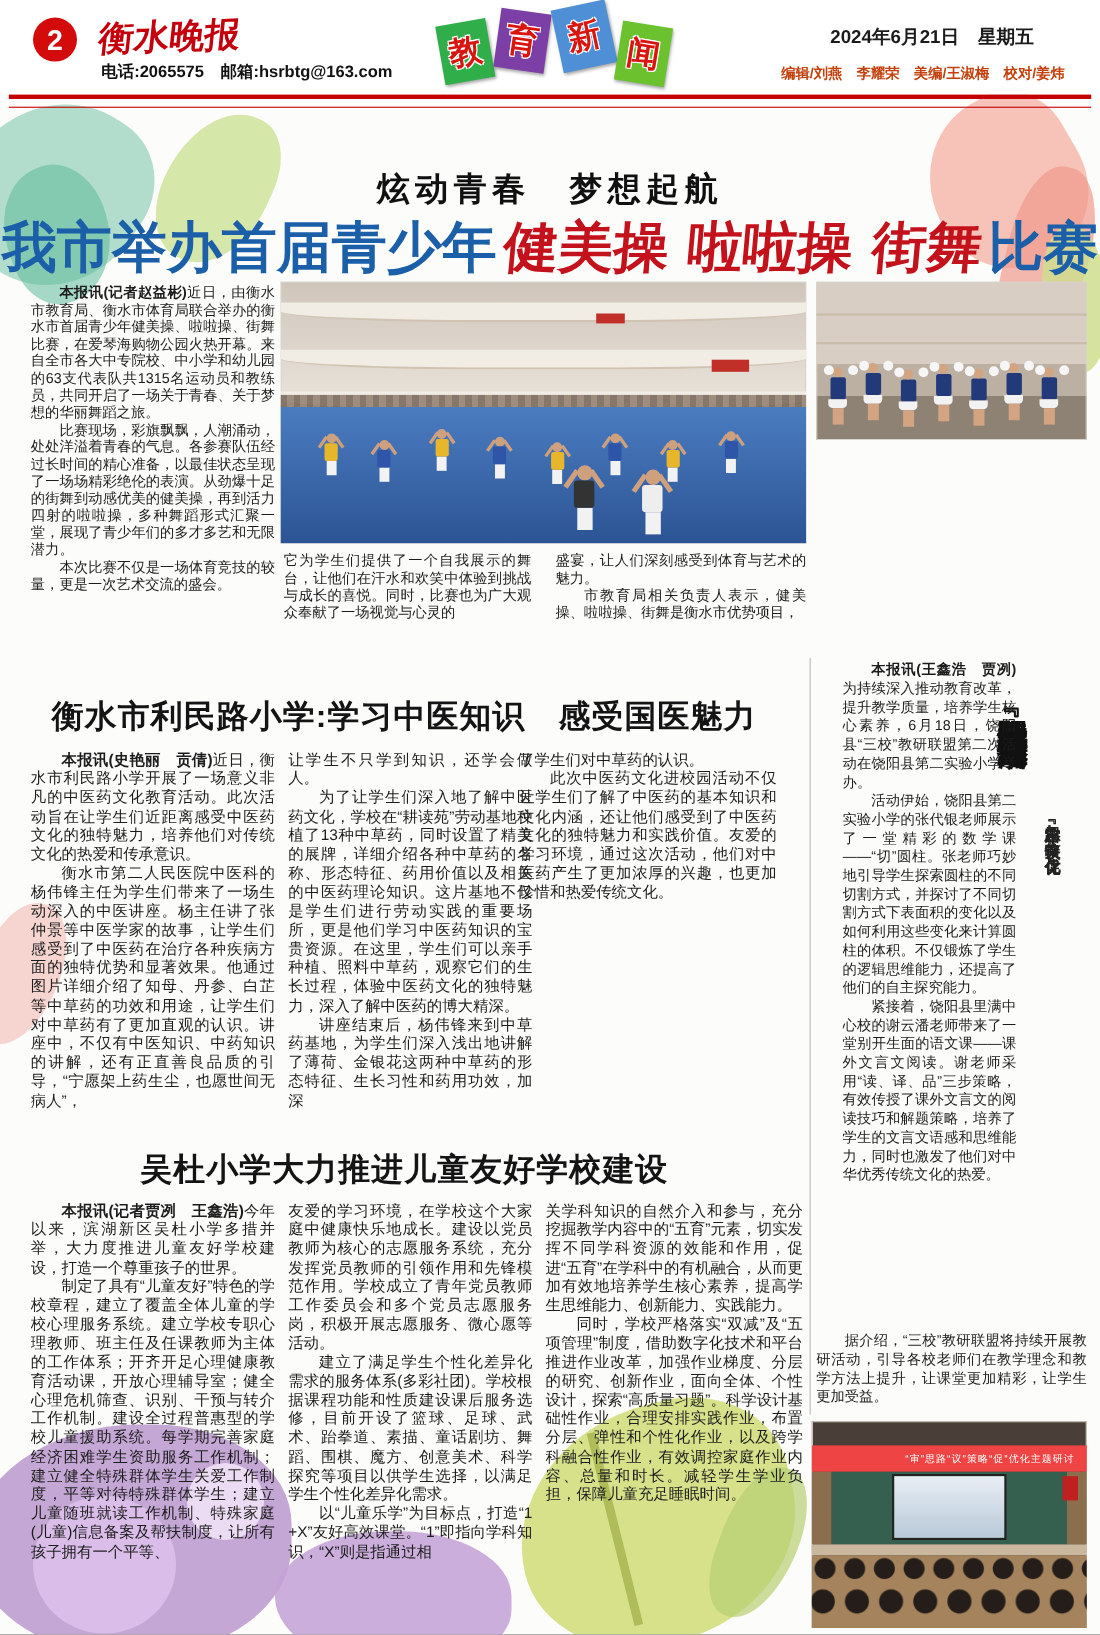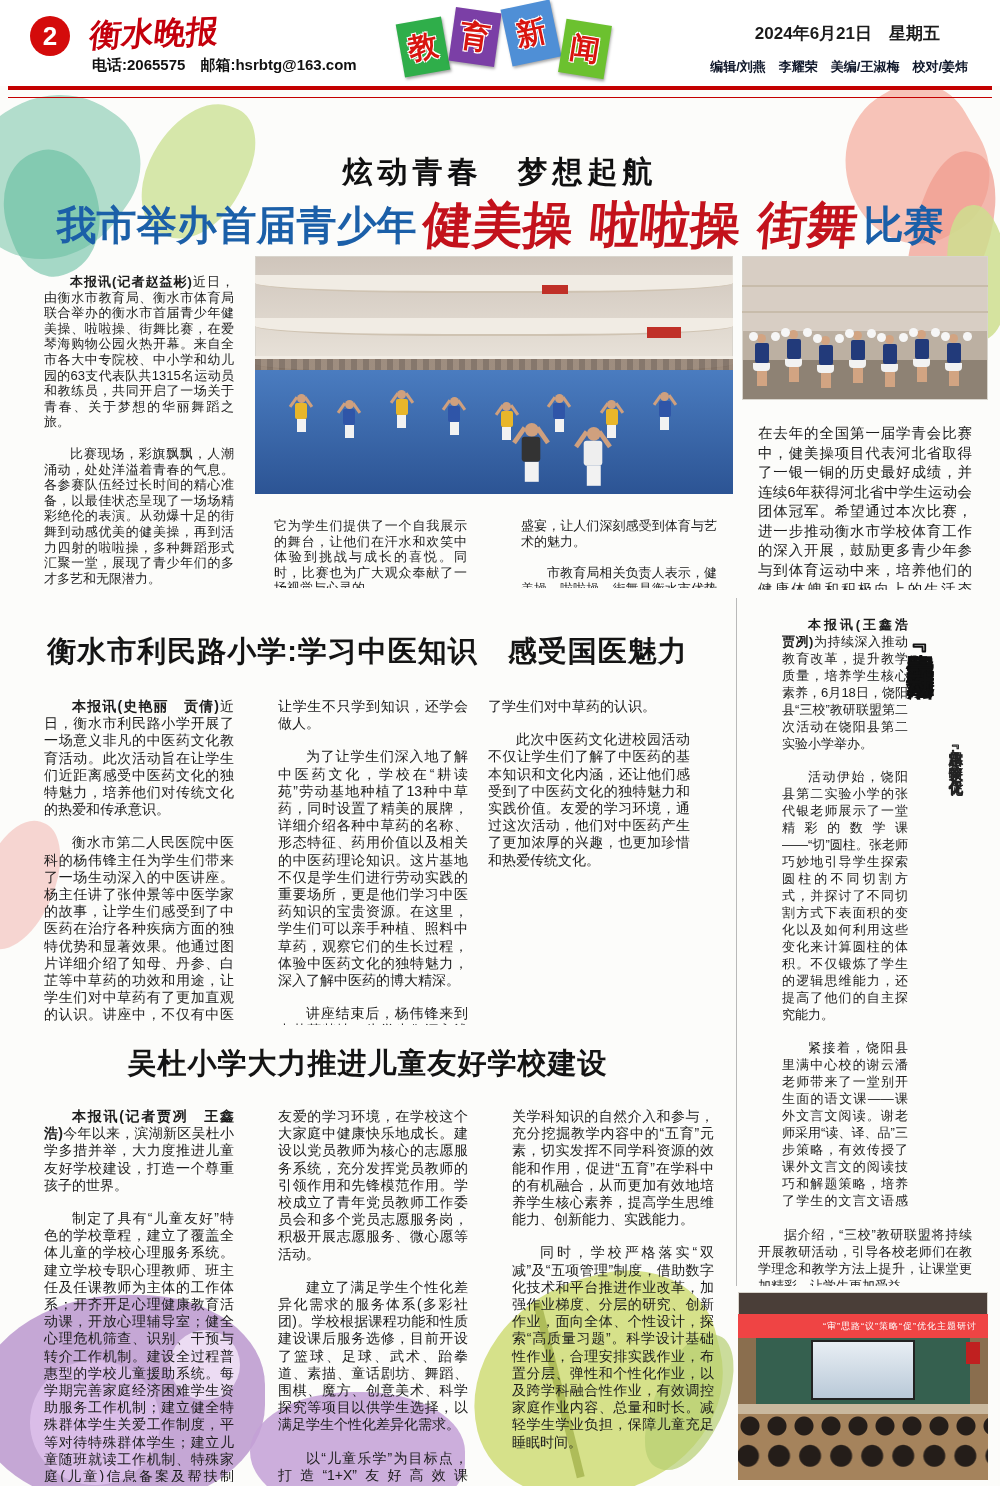--- a/index.html
+++ b/index.html
@@ -15,53 +15,53 @@
   .contact{position:absolute;left:92px;top:56px;font-size:15px;font-weight:bold;color:#111;}
   .logo{position:absolute;left:400px;top:4px;width:220px;height:80px;}
   .tile{position:absolute;width:46px;height:54px;display:flex;align-items:center;justify-content:center;
         font-size:30px;font-weight:bold;color:#d8150f;box-shadow:1px 2px 3px rgba(0,0,0,.35);
         text-shadow:-1px -1px 0 #fff,1px -1px 0 #fff,-1px 1px 0 #fff,1px 1px 0 #fff;}
   .t1{left:0;top:16px;background:#2fae4a;transform:rotate(-10deg);}
   .t2{left:52px;top:6px;background:#7b3fa6;transform:rotate(8deg);}
   .t3{left:106px;top:0;background:#4f8fd6;transform:rotate(-12deg);width:50px;height:58px;}
   .t4{left:162px;top:18px;background:#6cc12f;transform:rotate(9deg);}
   .pdate{position:absolute;right:60px;top:22px;font-size:17px;font-weight:bold;}
-  .staff{position:absolute;right:32px;top:58px;font-size:13px;font-weight:bold;color:#0f172a;}
+  .staff{position:absolute;right:32px;top:58px;font-size:13px;font-weight:bold;color:#c2410c;}
   .redrule{position:absolute;left:8px;top:86px;width:984px;height:7px;z-index:5;
            border-top:4px solid #c40000;border-bottom:1px solid #c40000;}
   
   .deco{position:absolute;z-index:0;pointer-events:none;}
   .d-tl1{left:-30px;top:88px;width:160px;height:175px;background:#9fd4c0;border-radius:60% 40% 55% 45%;transform:rotate(35deg);opacity:.8;}
   .d-tl2{left:5px;top:150px;width:95px;height:125px;background:#5cb99a;border-radius:55% 45% 60% 40%;transform:rotate(-20deg);opacity:.55;}
   .d-tl3{left:150px;top:98px;width:95px;height:145px;background:#cfe39b;border-radius:60% 40% 55% 45%;transform:rotate(25deg);opacity:.85;}
   .d-tr1{left:845px;top:88px;width:140px;height:155px;background:#f6b9ac;border-radius:60% 40% 50% 50%;transform:rotate(-30deg);opacity:.85;}
   .d-tr2{left:915px;top:150px;width:75px;height:165px;background:#ef9a8b;border-radius:50% 50% 60% 40%;transform:rotate(14deg);opacity:.7;}
   .d-tr3{left:948px;top:205px;width:60px;height:135px;background:#cede8e;border-radius:55% 45% 60% 40%;transform:rotate(-8deg);opacity:.85;}
   .d-ml{left:-18px;top:818px;width:72px;height:135px;background:#f3c5bf;border-radius:55% 45% 60% 40%;transform:rotate(18deg);opacity:.7;}
   .d-bl1{left:-25px;top:1295px;width:290px;height:210px;background:#b691cc;border-radius:55% 45% 50% 50%;opacity:.8;}
   .d-bl2{left:30px;top:1360px;width:130px;height:125px;background:#dcc0ea;border-radius:50%;opacity:.9;}
   .d-bl3{left:170px;top:1330px;width:70px;height:70px;background:#efe2f6;border-radius:50%;opacity:.9;}
   .d-bc{left:250px;top:1392px;width:215px;height:125px;background:#c3a0d6;border-radius:50% 50% 45% 55%;opacity:.85;}
   .d-bg1{left:470px;top:1278px;width:255px;height:215px;background:#ccd96e;border-radius:60% 40% 55% 45%;transform:rotate(-14deg);opacity:.8;}
   .d-bg2{left:555px;top:1300px;width:8px;height:180px;background:#a4b34c;transform:rotate(-14deg);opacity:.8;}
   .d-br{left:655px;top:1330px;width:70px;height:145px;background:#b7cf72;border-radius:55% 45% 60% 40%;transform:rotate(20deg);opacity:.7;}
   
   .ztxt{position:absolute;z-index:2;text-align:justify;word-break:break-all;overflow:hidden;color:#1c1c1c;}
-  .ztxt p{margin:16px;text-indent:2em;}
+  .ztxt p{margin:0;text-indent:2em;}
   .ztxt p.cont{text-indent:0;}
   .lead{font-weight:bold;}
   .a1col{font-size:13px;line-height:15.6px;}
   .a1c4{font-size:14.5px;line-height:19.5px;}
   .bcol{font-size:14px;line-height:17.2px;}
   .a4col{font-size:13px;line-height:17px;}
   
   .kicker1{position:absolute;left:0;top:152px;width:100%;text-align:center;z-index:2;
            font-size:30px;font-weight:bold;letter-spacing:5px;color:#101010;}
   .head1{position:absolute;left:0;top:192px;width:100%;text-align:center;z-index:2;white-space:nowrap;}
-  .h1-blue{font-size:40px;font-weight:bold;color:#1b5fa8;vertical-align:middle;}
+  .h1-blue{font-size:50px;font-weight:bold;color:#1b5fa8;vertical-align:middle;}
   .h1-red{font-size:50px;font-weight:bold;color:#c3121c;display:inline-block;transform:skewX(-5deg);
           font-family:"DejaVu Serif","Liberation Serif",serif;vertical-align:middle;padding:0 6px;}
   .head2{position:absolute;width:735px;left:0;text-align:center;z-index:2;
          font-size:29px;font-weight:bold;color:#141414;letter-spacing:1px;}
   
   .vtitle{position:absolute;left:901px;top:632px;height:566px;z-index:2;writing-mode:vertical-rl;
           font-size:28px;font-weight:bold;color:#111;letter-spacing:1px;}
   .vkicker{position:absolute;left:946px;top:740px;height:350px;z-index:2;writing-mode:vertical-rl;
            font-size:14.5px;font-weight:bold;color:#222;}
   .vdiv{position:absolute;left:736px;top:598px;width:1px;height:688px;background:#b9b9b9;z-index:1;}
@@ -266,23 +266,20 @@
       </div>
   </div>
 
   <div class="ztxt a1col" style="left:258px;top:502px;width:225px;height:86px;">
     <p class="cont">它为学生们提供了一个自我展示的舞台，让他们在汗水和欢笑中体验到挑战与成长的喜悦。同时，比赛也为广大观众奉献了一场视觉与心灵的</p>
   </div>
   <div class="ztxt a1col" style="left:505px;top:502px;width:228px;height:86px;">
     <p class="cont">盛宴，让人们深刻感受到体育与艺术的魅力。</p>
     <p>市教育局相关负责人表示，健美操、啦啦操、街舞是衡水市优势项目，</p>
   </div>
-  <div class="ztxt a1c4" style="left:742px;top:408px;width:246px;height:182px;">
-    <p class="cont">在去年的全国第一届学青会比赛中，健美操项目代表河北省取得了一银一铜的历史最好成绩，并连续6年获得河北省中学生运动会团体冠军。希望通过本次比赛，进一步推动衡水市学校体育工作的深入开展，鼓励更多青少年参与到体育运动中来，培养他们的健康体魄和积极向上的生活态度。</p>
-  </div>
 
   <div class="head2" style="top:632px;">衡水市利民路小学:学习中医知识　感受国医魅力</div>
   <div class="ztxt bcol" style="left:28px;top:682px;width:222px;height:343px;">
     <p><span class="lead">本报讯(史艳丽　贡倩)</span><span>近日，衡水市利民路小学开展了一场意义非凡的中医药文化教育活动。此次活动旨在让学生们近距离感受中医药文化的独特魅力，培养他们对传统文化的热爱和传承意识。</span></p>
     <p>衡水市第二人民医院中医科的杨伟锋主任为学生们带来了一场生动深入的中医讲座。杨主任讲了张仲景等中医学家的故事，让学生们感受到了中医药在治疗各种疾病方面的独特优势和显著效果。他通过图片详细介绍了知母、丹参、白芷等中草药的功效和用途，让学生们对中草药有了更加直观的认识。讲座中，不仅有中医知识、中药知识的讲解，还有正直善良品质的引导，“宁愿架上药生尘，也愿世间无病人”，</p>
   </div>
   <div class="ztxt bcol" style="left:262px;top:682px;width:222px;height:343px;">
     <p class="cont">让学生不只学到知识，还学会做人。</p>
     <p>为了让学生们深入地了解中医药文化，学校在“耕读苑”劳动基地种植了13种中草药，同时设置了精美的展牌，详细介绍各种中草药的名称、形态特征、药用价值以及相关的中医药理论知识。这片基地不仅是学生们进行劳动实践的重要场所，更是他们学习中医药知识的宝贵资源。在这里，学生们可以亲手种植、照料中草药，观察它们的生长过程，体验中医药文化的独特魅力，深入了解中医药的博大精深。</p>
     <p>讲座结束后，杨伟锋来到中草药基地，为学生们深入浅出地讲解了薄荷、金银花这两种中草药的形态特征、生长习性和药用功效，加深</p>

